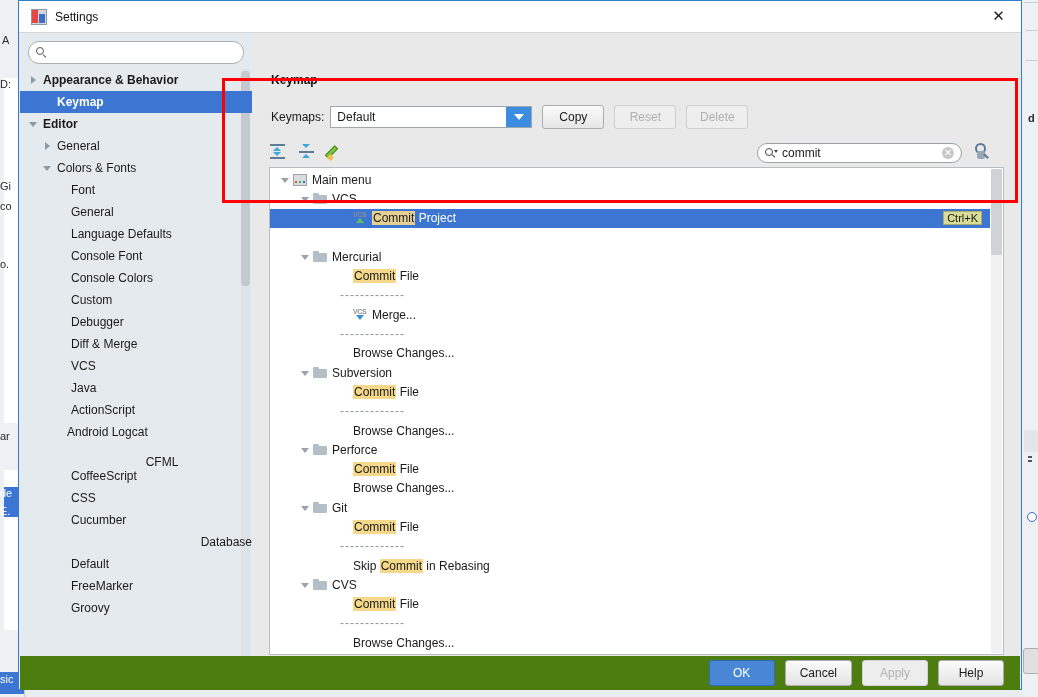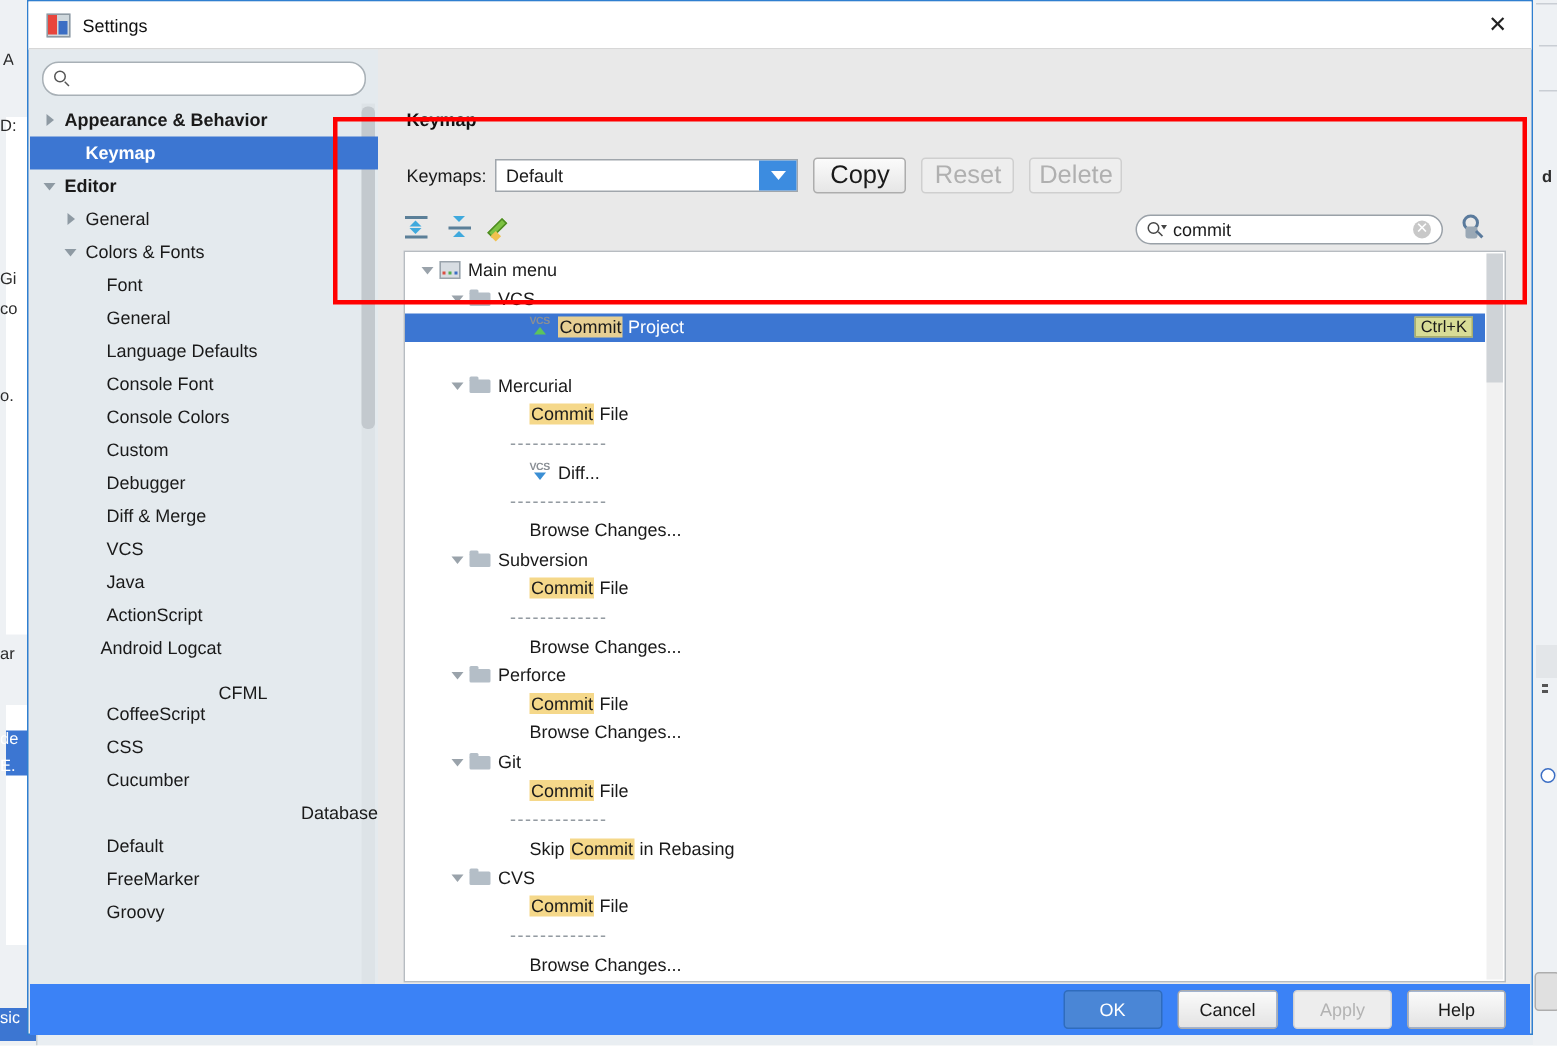--- a/index.html
+++ b/index.html
@@ -108,21 +108,21 @@
     position:absolute; right:0; top:0; width:25px; height:20px; background:#3c8ce0;
     display:flex; align-items:center; justify-content:center;
   }
   .combo .carrow::after {
     content:""; border-top:6px solid #fff; border-left:5px solid transparent; border-right:5px solid transparent;
   }
   .btn {
     height: 24px; min-width: 62px; margin-left: 10px;
     background: linear-gradient(#fbfbfb,#e6e6e6);
     border: 1px solid #adadad; border-radius: 3px;
-    font-family:"Liberation Sans", sans-serif; font-size: 17px; color:#1a1a1a;
+    font-family:"Liberation Sans", sans-serif; font-size: 12px; color:#1a1a1a;
     display:flex; align-items:center; justify-content:center; box-sizing:border-box;
   }
   .btn.disabled { color:#b0b0b0; background:#eeeeee; border-color:#cfcfcf; }
 
   .tool-row { position:absolute; left:16px; top:110px; display:flex; align-items:center; gap:12px; }
   .ticon { width: 17px; height: 17px; position: relative; }
   
   .ic-expand .bar1 { position:absolute; left:1px; top:1px; width:15px; height:2px; background:#5b7f98; }
   .ic-expand .bar2 { position:absolute; left:1px; top:14px; width:15px; height:2px; background:#5b7f98; }
   .ic-expand .up   { position:absolute; left:4px; top:4px; border-bottom:4px solid #3fa9dd; border-left:4px solid transparent; border-right:4px solid transparent; }
@@ -181,21 +181,21 @@
   .km-row.sel .hl { background:#e6cf93; color:#1a1a1a; }
   .km-sep { color:#8c949b; font-size:12px; letter-spacing:1px; }
   .km-shortcut {
     position:absolute; right:8px; top:2px; background:#d8dc96; color:#1a1a1a;
     font-size:11px; padding:0px 3px; border:1px solid #a9ae6c;
   }
   .km-scroll-track { position:absolute; right:1px; top:1px; width:11px; bottom:1px; background:#f1f1f1;}
   .km-scroll-thumb { position:absolute; right:1px; top:1px; width:11px; height:86px; background:#cfd3d7;}
 
   
-  .bottom-bar { position:absolute; left:1px; right:1px; bottom:1px; height:34px; background:#3b82f6; }
+  .bottom-bar { position:absolute; left:1px; right:1px; bottom:1px; height:34px; background:#4d7c0f; }
   .bottom-btns { position:absolute; right:16px; top:4px; display:flex; gap:10px; }
   .dbtn {
     height:26px; min-width:66px; padding:0 14px; border-radius:3px;
     display:flex; align-items:center; justify-content:center;
     font-size:12px; box-sizing:border-box;
     background: linear-gradient(#fbfbfb,#e3e3e3); border:1px solid #adadad; color:#1a1a1a;
   }
   .dbtn.primary { background:#4a86d6; border:1px solid #2f6cbd; color:#fff; }
   .dbtn.disabled { background:#ededed; border:1px solid #d2d2d2; color:#b3b3b3; }
 
@@ -466,21 +466,21 @@
                 <span style="display: inline-block; width: 70px; flex: 0 0 auto;"></span>
                 <span class="km-sep">-------------</span>
               </div>
               <div class="km-row">
                 <span style="display: inline-block; width: 70px; flex: 0 0 auto;"></span>
                 <span class="km-arrow"></span>
                 <span class="vcs-ic">
                   <span class="lbl">VCS</span>
                   <span class="arrow-dn"></span>
                 </span>
-                <span class="km-label">Diff...</span>
+                <span class="km-label">Merge...</span>
               </div>
               <div class="km-row">
                 <span style="display: inline-block; width: 70px; flex: 0 0 auto;"></span>
                 <span class="km-sep">-------------</span>
               </div>
               <div class="km-row">
                 <span style="display: inline-block; width: 70px; flex: 0 0 auto;"></span>
                 <span class="km-arrow"></span>
                 <span class="km-label">Browse Changes...</span>
               </div>

